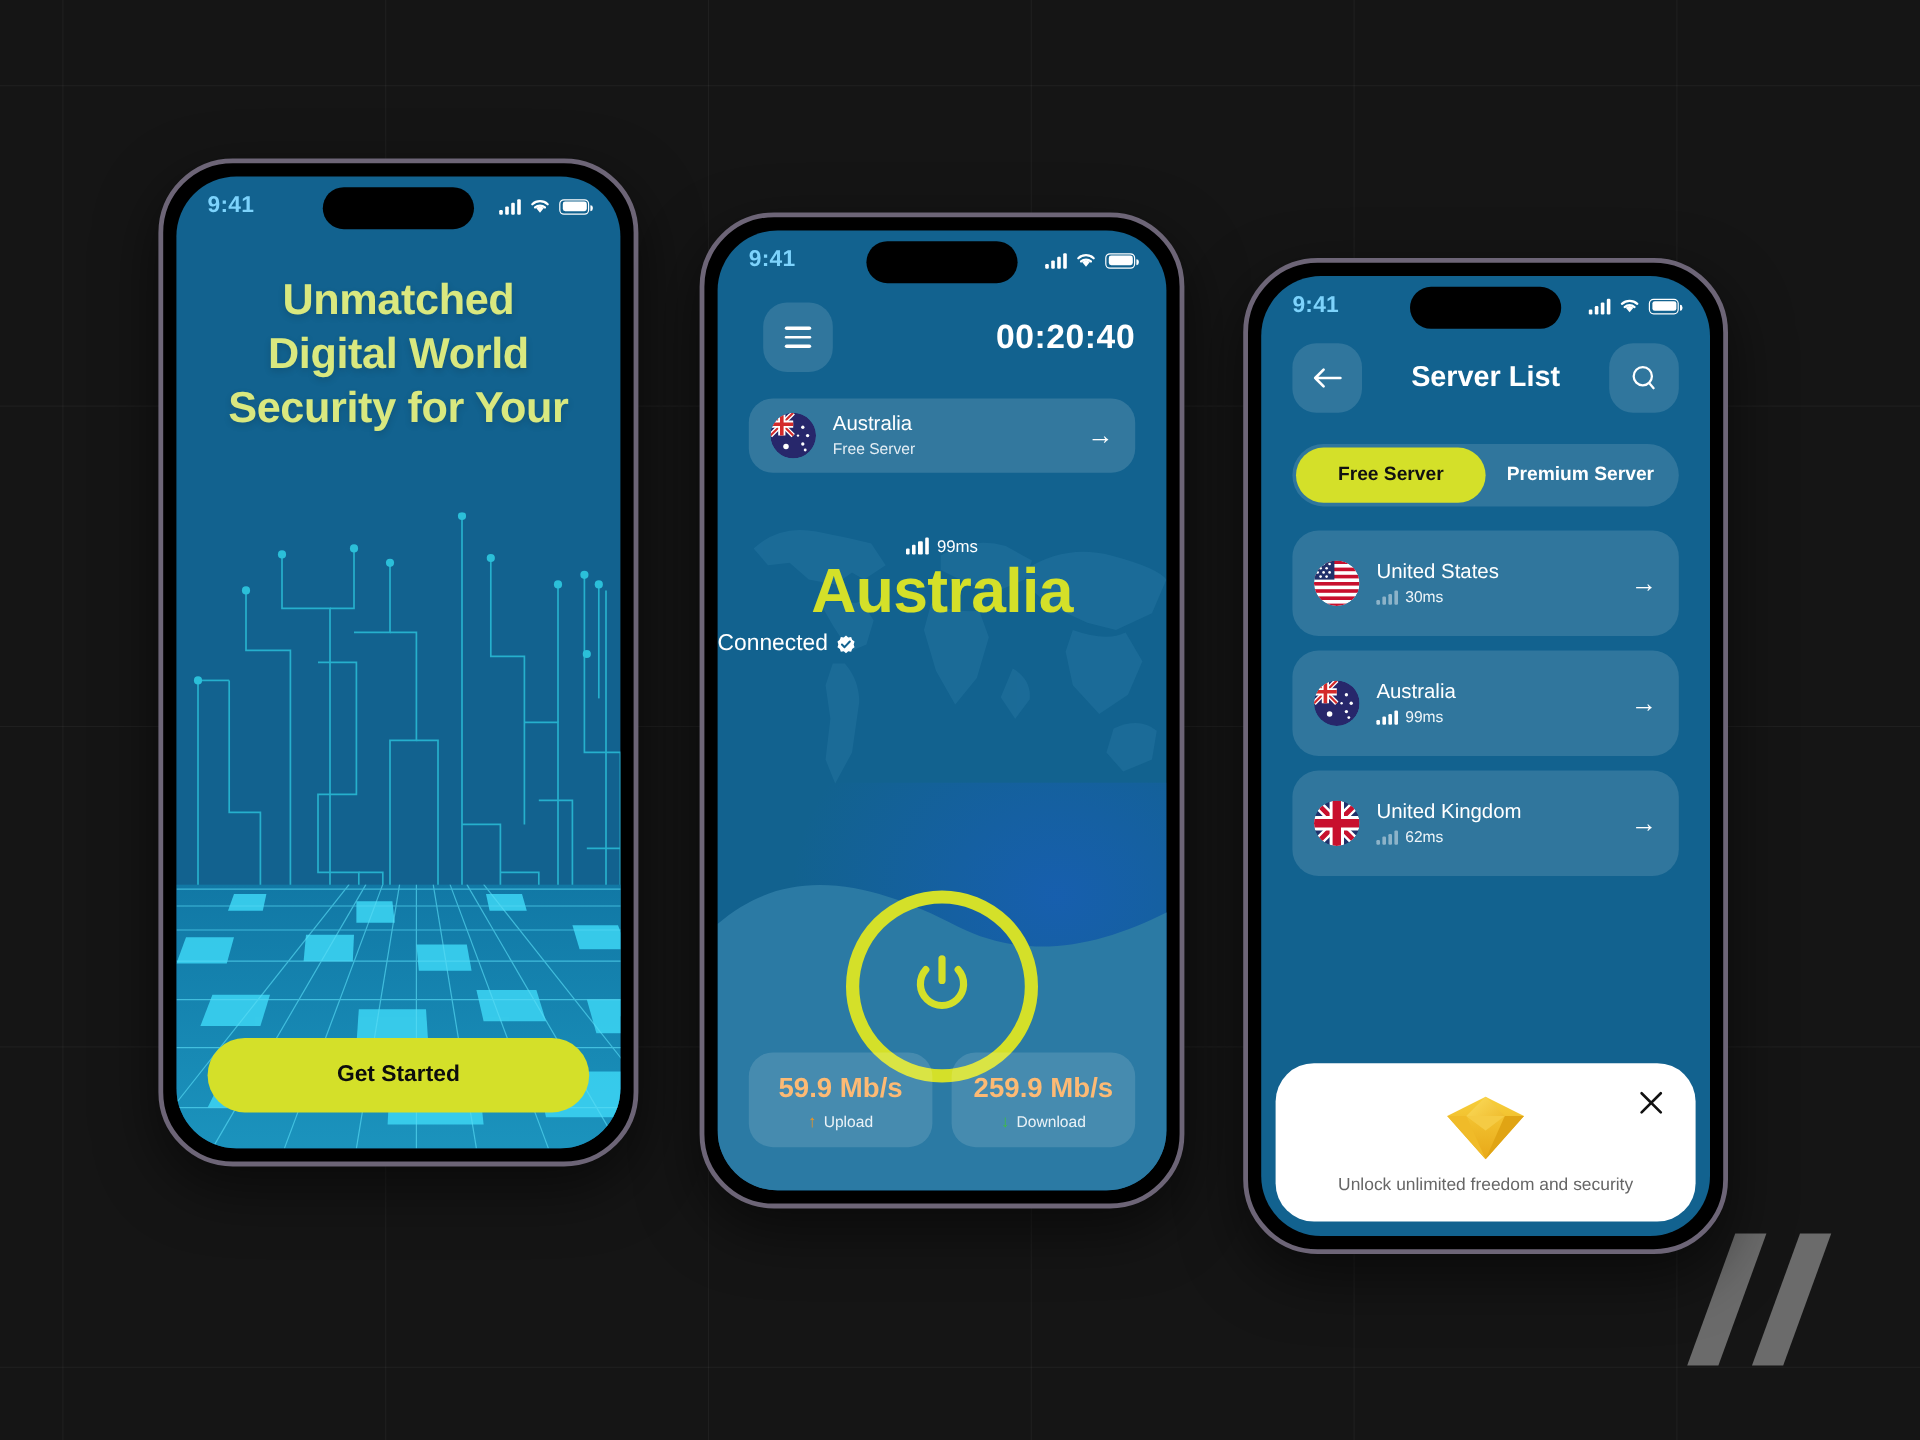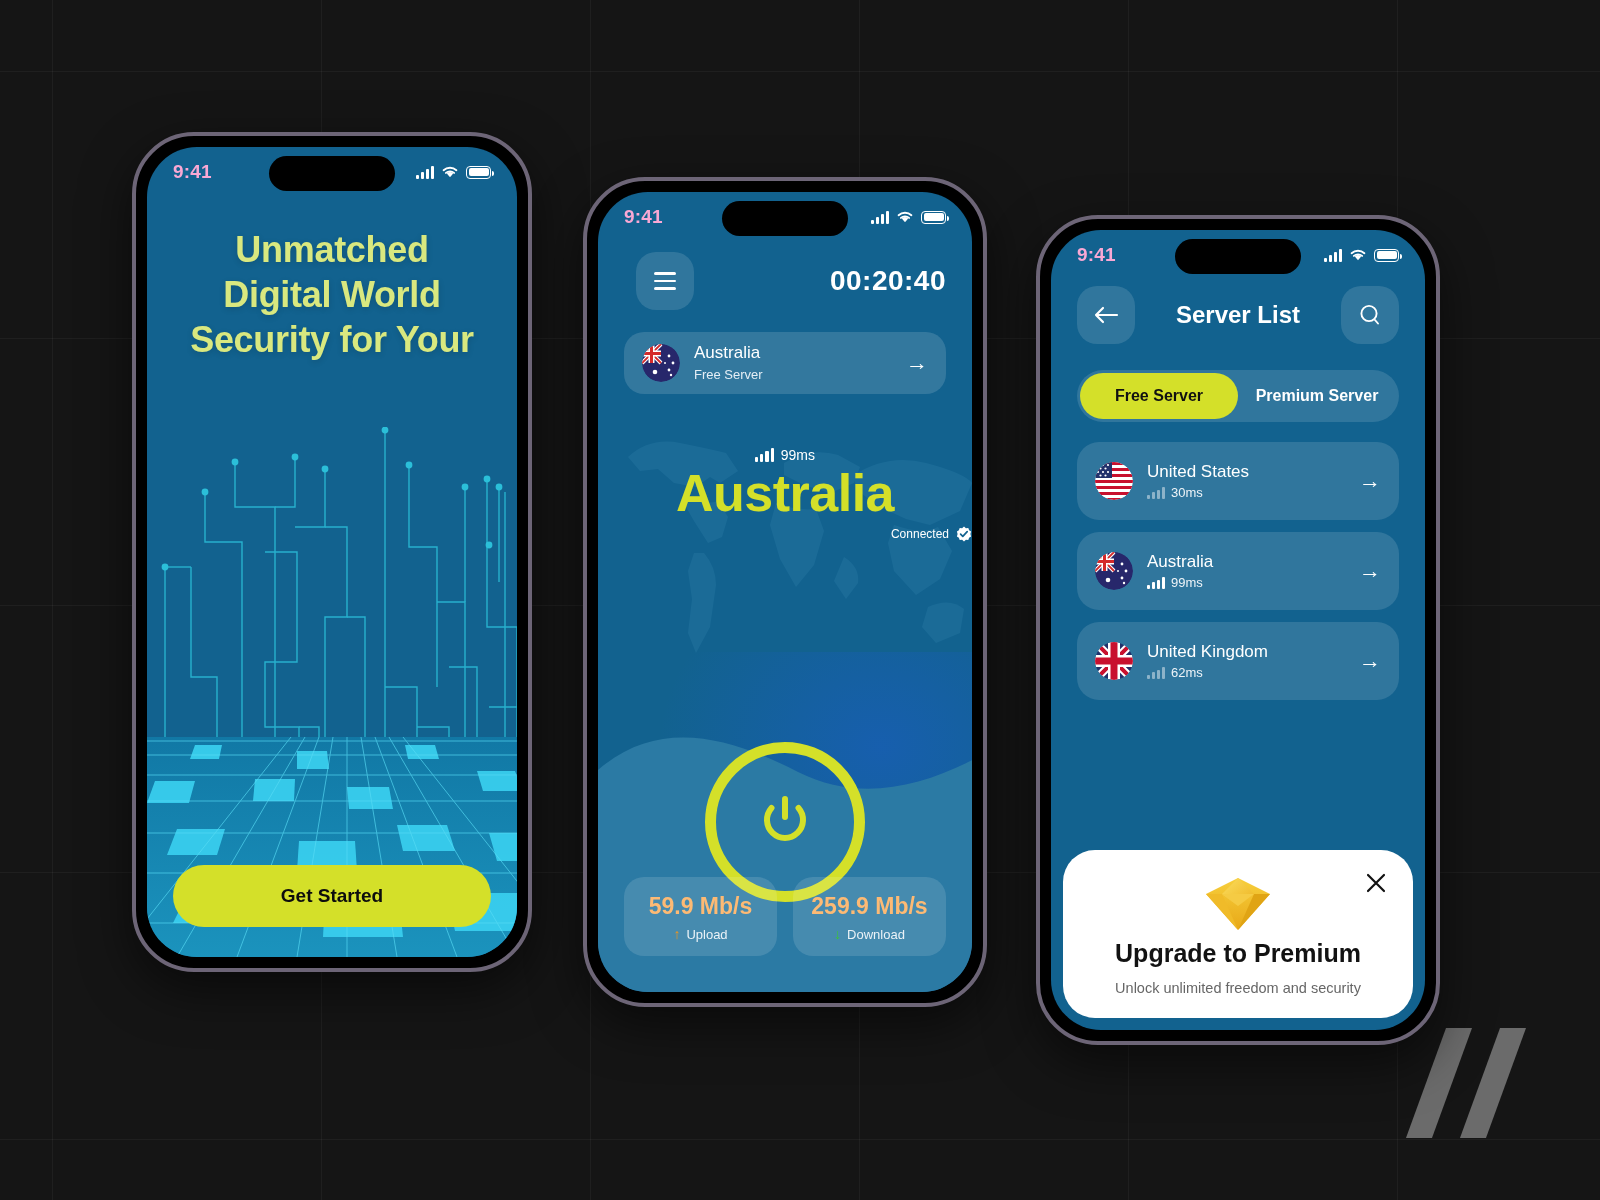--- a/index.html
+++ b/index.html
@@ -47,21 +47,21 @@
     position:relative;
   }
   #phone1{ left:132px; top:132px; width:400px; height:840px; }
   #phone2{ left:583px; top:177px; width:404px; height:830px; }
   #phone3{ left:1036px; top:215px; width:404px; height:830px; }
 
   
   .statusbar{
     position:absolute; top:0; left:0; right:0; height:50px;
     display:flex; align-items:center; justify-content:space-between;
-    padding:0 26px; z-index:30; color:#f9a8d4;
+    padding:0 26px; z-index:30; color:#7dd3fc;
   }
   .sb-time{ font-size:19px; font-weight:700; letter-spacing:.2px; }
   .sb-right{ display:flex; align-items:center; gap:7px; }
   .notch{
     position:absolute; top:9px; left:50%; transform:translateX(-50%);
     width:126px; height:35px; background:#000; border-radius:20px; z-index:25;
   }
   .sig{ display:flex; align-items:flex-end; gap:2px; height:13px; }
   .sig i{ width:3px; background:#fff; border-radius:1px; display:block; }
   .sig i:nth-child(1){ height:4px; }
@@ -135,22 +135,22 @@
   .ping-bars i{ width:3.2px; background:#fff; border-radius:1px; display:block; }
   .ping-bars i:nth-child(1){ height:5px; }
   .ping-bars i:nth-child(2){ height:8px; }
   .ping-bars i:nth-child(3){ height:11px; }
   .ping-bars i:nth-child(4){ height:14px; }
   .ping-txt{ color:#fff; font-size:14px; }
   .country-big{
     font-size:52px; font-weight:700; color:#d4e029; letter-spacing:-.5px; line-height:1.1;
   }
   .conn-status{
-    display:flex; align-items:center; justify-content:flex-end; gap:7px;
-    color:#fff; font-size:12px; margin-top:4px;
+    display:flex; align-items:center; justify-content:flex-start; gap:7px;
+    color:#fff; font-size:19px; margin-top:4px;
   }
   .wave{ position:absolute; left:0; right:0; bottom:0; height:340px; }
   .power-wrap{
     position:absolute; left:50%; top:550px; transform:translateX(-50%);
     width:160px; height:160px; z-index:10; cursor:pointer;
   }
   .power-ring{
     width:160px; height:160px; border-radius:50%;
     border:11px solid #d4e029; box-sizing:border-box;
     display:flex; align-items:center; justify-content:center;
@@ -183,21 +183,21 @@
     display:flex; z-index:12; padding:3px;
   }
   .seg{
     flex:1; border-radius:24px; display:flex; align-items:center; justify-content:center;
     font-size:16px; font-weight:700; color:#fff; cursor:pointer; border:none;
     background:transparent;
   }
   .seg.active{ background:#d4e029; color:#111; }
   .srv-list{ position:absolute; top:212px; left:26px; right:26px; z-index:11; }
   .srv-row{
-    height:78px; margin-bottom:12px;
+    height:88px; margin-bottom:12px;
     background:rgba(255,255,255,.13); border-radius:22px;
     display:flex; align-items:center; padding:0 18px; gap:14px; cursor:pointer;
   }
   .srv-name{ font-size:17px; color:#fff; }
   .srv-ping{ display:flex; align-items:center; gap:6px; margin-top:3px; }
   .srv-ping .ping-bars{ height:12px; }
   .srv-ping .ping-bars i{ width:3px; }
   .srv-ping .ping-bars i:nth-child(1){ height:4px; }
   .srv-ping .ping-bars i:nth-child(2){ height:6.5px; }
   .srv-ping .ping-bars i:nth-child(3){ height:9px; }
@@ -685,18 +685,17 @@
           </linearGradient>
         </defs>
         <polygon points="36,2 68,18 36,54 4,18" fill="url(#g1)"></polygon>
         <polygon points="36,2 52,18 36,30 20,18" fill="url(#g2)"></polygon>
         <polygon points="4,18 20,18 36,54" fill="#f0bb29"></polygon>
         <polygon points="68,18 52,18 36,54" fill="#e0a414"></polygon>
         <polygon points="20,18 52,18 36,30" fill="#f5cb44"></polygon>
       </svg>
 
       <div class="promo-title">
-        <div>Upgrade to Premium</div>
       </div>
       <div class="promo-sub">Unlock unlimited freedom and security</div>
     </div>
   </div>
 </div>
 
 </body></html>

